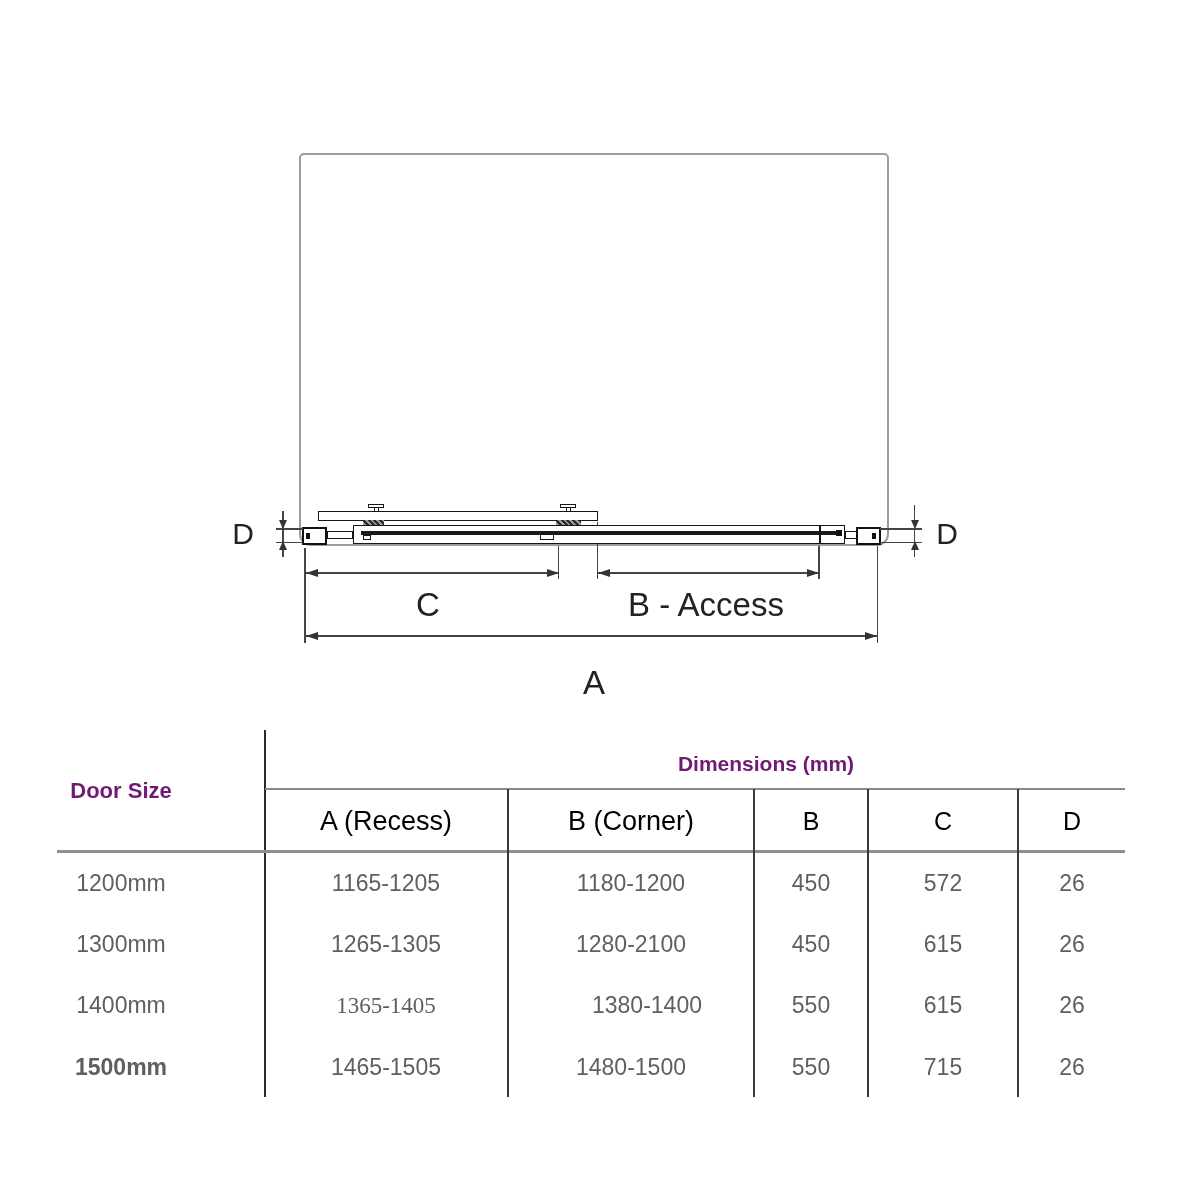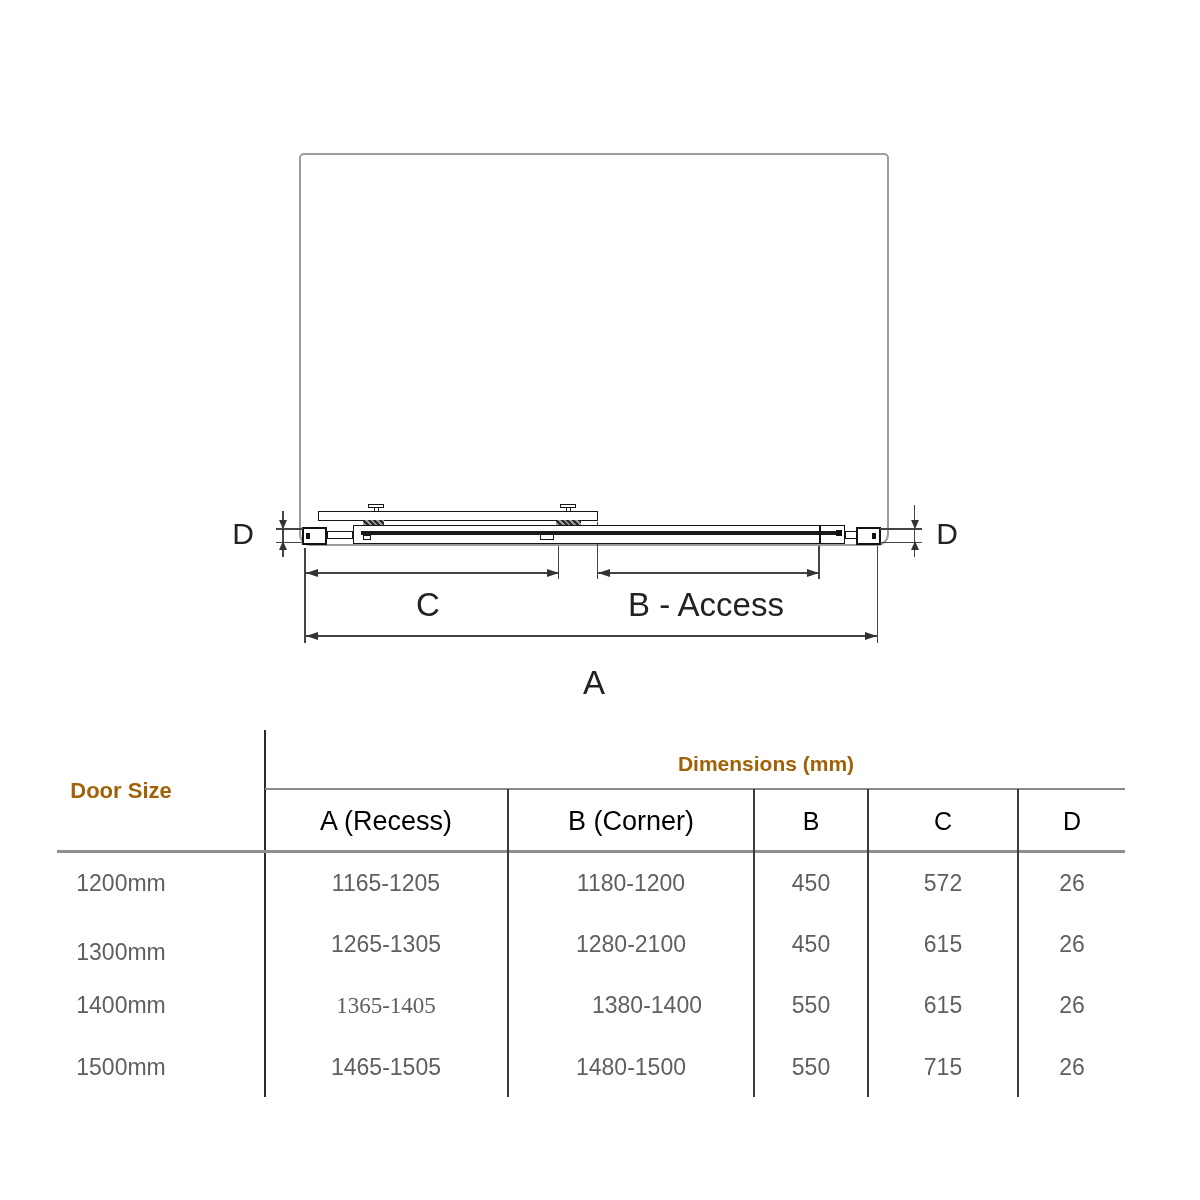--- a/index.html
+++ b/index.html
@@ -19,21 +19,21 @@
   
   .glass{position:absolute;border:2px solid #9c9c9c;border-radius:5px 5px 12px 12px;background:#fff;}
   .bar{position:absolute;border:1.5px solid #161616;background:#fff;box-sizing:border-box;}
   .bracket{position:absolute;border:2.5px solid #111;background:#fff;box-sizing:border-box;}
   .hatch{position:absolute;background:repeating-linear-gradient(45deg,#2a2a2a 0 2px,#9a9a9a 2px 4px);}
   .dimlabel{font-size:33px;color:#222;}
   .dlabel{font-size:30px;color:#222;}
   
   .th-big{font-size:27px;color:#000;}
   .th-small{font-size:25px;color:#000;}
-  .th-bold{font-weight:700;color:#a16207;}
+  .th-bold{font-weight:700;color:#701a75;}
   .cell{font-size:23px;color:#5f5f5f;}
 </style>
 </head>
 <body>
 
 <div id="page">
 
   <div class="abs" style="left:0;top:0;width:1200px;height:720px;">
 
     <div class="glass" style="left:299px;top:153px;width:586px;height:389px;"></div>
@@ -119,39 +119,39 @@
     <div>
       <div class="lbl cell" style="left:121px;top:163px;">1200mm</div>
       <div class="lbl cell" style="left:386px;top:163px;">1165-1205</div>
       <div class="lbl cell" style="left:631px;top:163px;">1180-1200</div>
       <div class="lbl cell" style="left:811px;top:163px;">450</div>
       <div class="lbl cell" style="left:943px;top:163px;">572</div>
       <div class="lbl cell" style="left:1072px;top:163px;">26</div>
     </div>
 
     <div>
-      <div class="lbl cell" style="left:121px;top:224px;margin-top:8px;">1300mm</div>
+      <div class="lbl cell" style="left:121px;top:224px;">1300mm</div>
       <div class="lbl cell" style="left:386px;top:224px;">1265-1305</div>
       <div class="lbl cell" style="left:631px;top:224px;">1280-2100</div>
       <div class="lbl cell" style="left:811px;top:224px;">450</div>
       <div class="lbl cell" style="left:943px;top:224px;">615</div>
       <div class="lbl cell" style="left:1072px;top:224px;">26</div>
     </div>
 
     <div>
       <div class="lbl cell" style="left:121px;top:285px;">1400mm</div>
       <div class="lbl cell" style="left:386px;top:285px;font-family:Liberation Serif, serif;">1365-1405</div>
       <div class="lbl cell" style="left:631px;top:285px;margin-left:16px;">1380-1400</div>
       <div class="lbl cell" style="left:811px;top:285px;">550</div>
       <div class="lbl cell" style="left:943px;top:285px;">615</div>
       <div class="lbl cell" style="left:1072px;top:285px;">26</div>
     </div>
 
     <div>
-      <div class="lbl cell" style="left:121px;top:347px;">1500mm</div>
+      <div class="lbl cell" style="left:121px;top:347px;font-weight:bold;">1500mm</div>
       <div class="lbl cell" style="left:386px;top:347px;">1465-1505</div>
       <div class="lbl cell" style="left:631px;top:347px;text-align:right;">1480-1500</div>
       <div class="lbl cell" style="left:811px;top:347px;">550</div>
       <div class="lbl cell" style="left:943px;top:347px;">715</div>
       <div class="lbl cell" style="left:1072px;top:347px;">26</div>
     </div>
   </div>
 
 </div>
 

